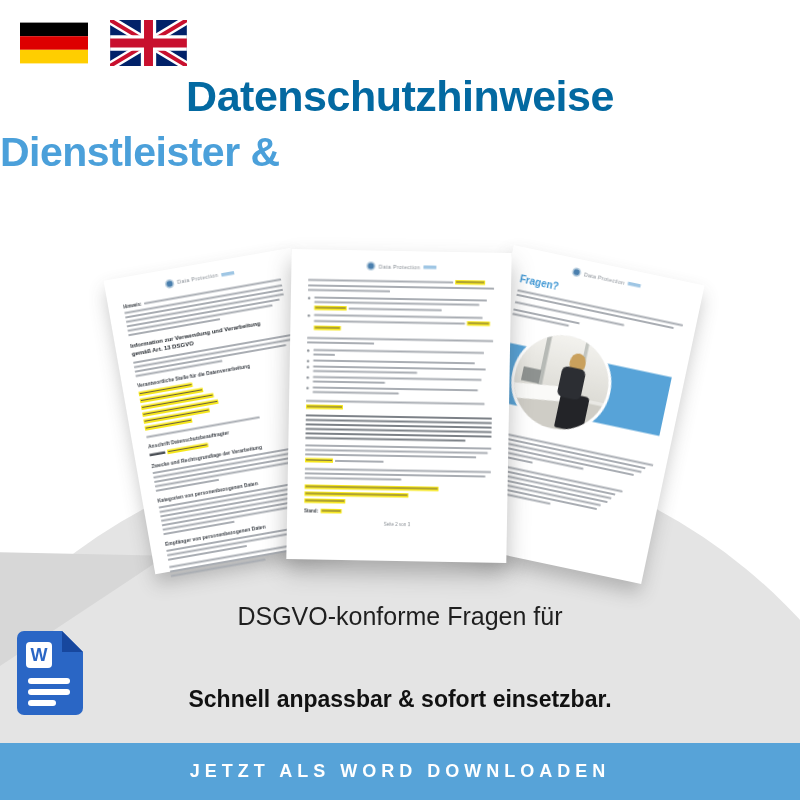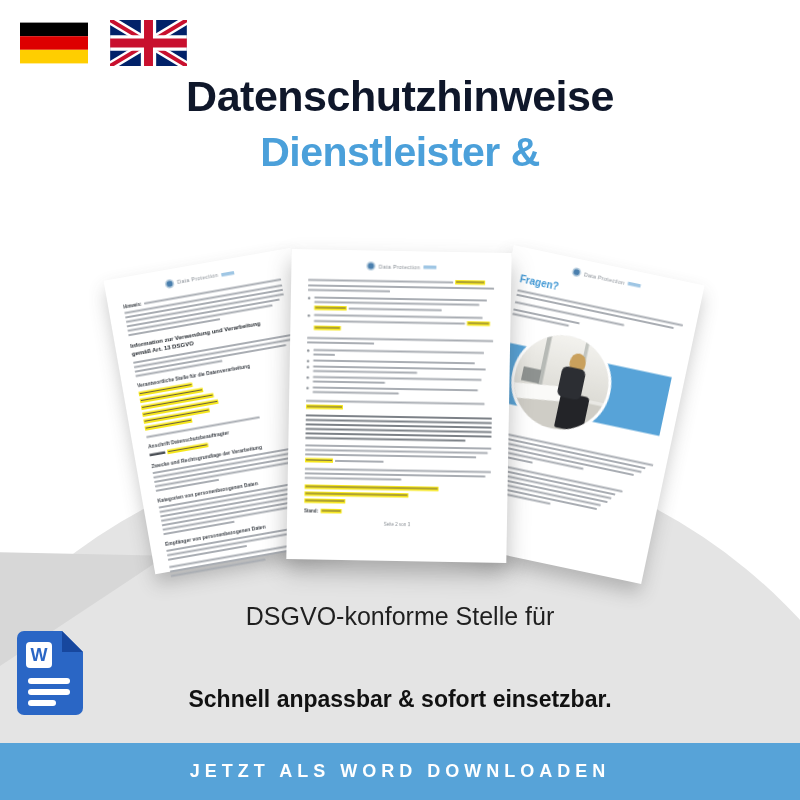--- a/index.html
+++ b/index.html
@@ -6,22 +6,22 @@
   .canvas{position:relative;width:800px;height:800px;overflow:hidden;background:#fff;
           font-family:"Liberation Sans",sans-serif;}
 
   
   .flag{position:absolute;display:block;}
   .flag-de{left:20px;top:22px;width:68px;height:42px;}
   .flag-uk{left:110px;top:20px;width:77px;height:46px;}
   .badge{position:absolute;left:252px;top:16px;width:296px;height:40px;background:var(--accent);
          color:#fff;font-weight:bold;font-size:19px;letter-spacing:4px;text-align:center;line-height:41px;}
   .main-title{position:absolute;left:0;right:0;top:72px;text-align:center;font-size:43px;
-              font-weight:900;color:#0f172a;letter-spacing:-0.5px;}
-  .subtitle{position:absolute;left:0;right:0;text-align:center;font-size:41px;font-weight:900;
+              font-weight:900;color:#0369a1;letter-spacing:-0.5px;}
+  .subtitle{position:absolute;left:0;right:0;text-align:left;font-size:41px;font-weight:900;
             color:var(--subtitle-blue);letter-spacing:-0.5px;}
   .sub1{top:129px;} .sub2{top:185px;}
 
   
   .gray-circle{position:absolute;left:-145px;top:445px;width:1090px;height:1090px;border-radius:50%;
                background:var(--circle-gray);}
   .wedge{position:absolute;left:0;top:540px;width:175px;height:175px;background:#d7d7d7;
          clip-path:polygon(0 7%,95% 9%,0 72%);}
 
   
@@ -556,21 +556,21 @@
           <div class="lr">
             <i class="ln" style="width: 70%;"></i>
           </div>
           <div class="lr">
             <i class="ln" style="width: 40%;"></i>
           </div>
         </div>
     </div>
   </div>
 
-  <div class="caption cap1">DSGVO-konforme Stelle für</div>
+  <div class="caption cap1">DSGVO-konforme Fragen für</div>
 
   <div class="word-icon">
     <div class="wi-body"></div>
     <div class="wi-cut"></div>
     <div class="wi-flap"></div>
     <div class="wi-badge">W</div>
     <i class="wi-line wi-l1"></i>
     <i class="wi-line wi-l2"></i>
     <i class="wi-line wi-l3"></i>
   </div>

